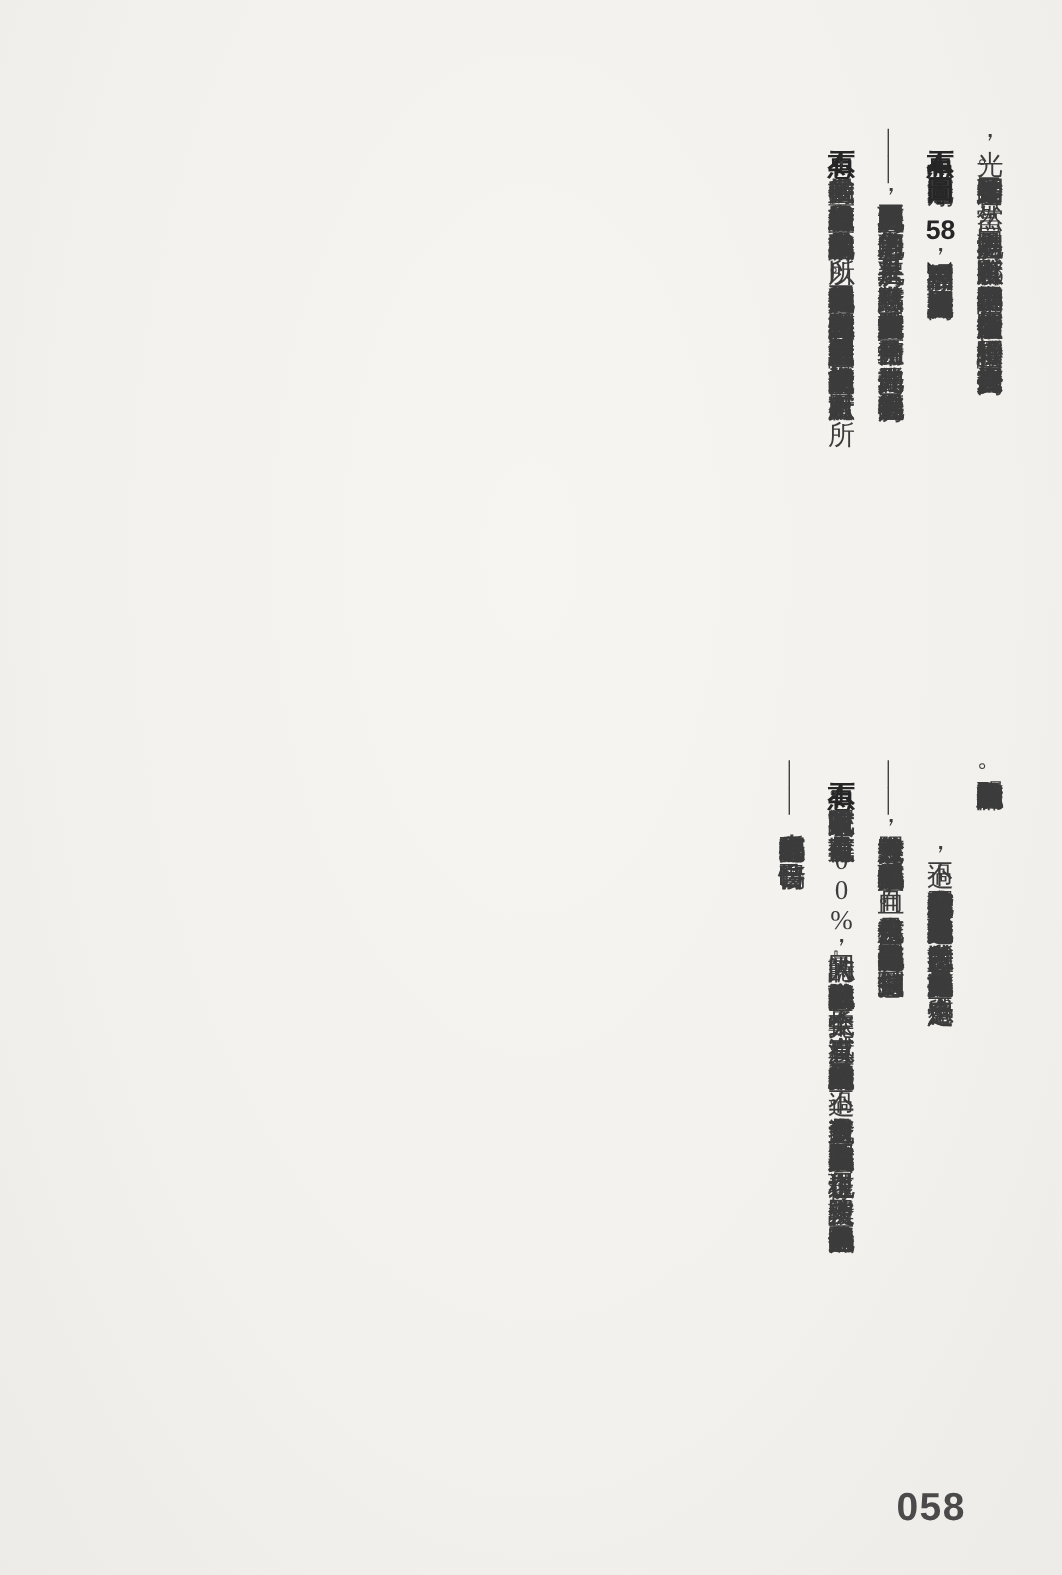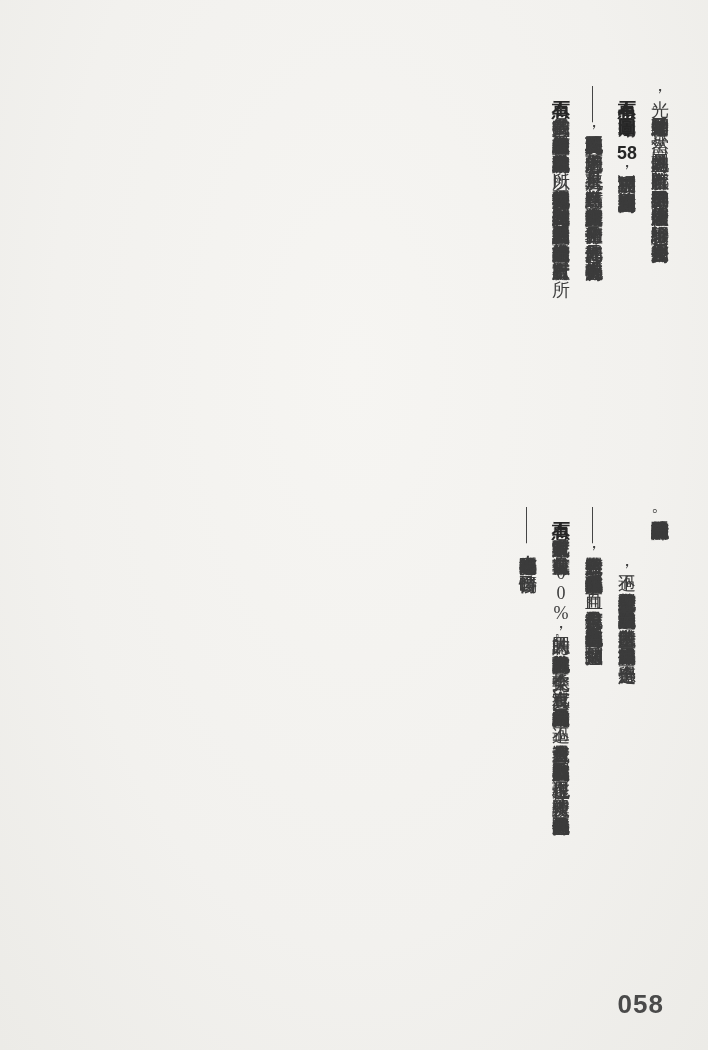--- a/index.html
+++ b/index.html
@@ -32,21 +32,21 @@
   .indent3{text-indent:3em;}
   .speaker,.ref{
     font-family:"Liberation Sans","DejaVu Sans",sans-serif;
     font-weight:700;
     color:var(--bold-ink);
   }
   .upright{text-orientation:upright;}
   .tcy{text-combine-upright:all;}
   .page-number{
     position:absolute;
-    right:44px;bottom:30px;
+    right:64px;bottom:30px;
     font-family:"Liberation Sans","DejaVu Sans",sans-serif;
     font-weight:700;
     font-size:26px;
     letter-spacing:1px;
     color:var(--pn);
   }
 </style>
 </head>
 <body>
 

